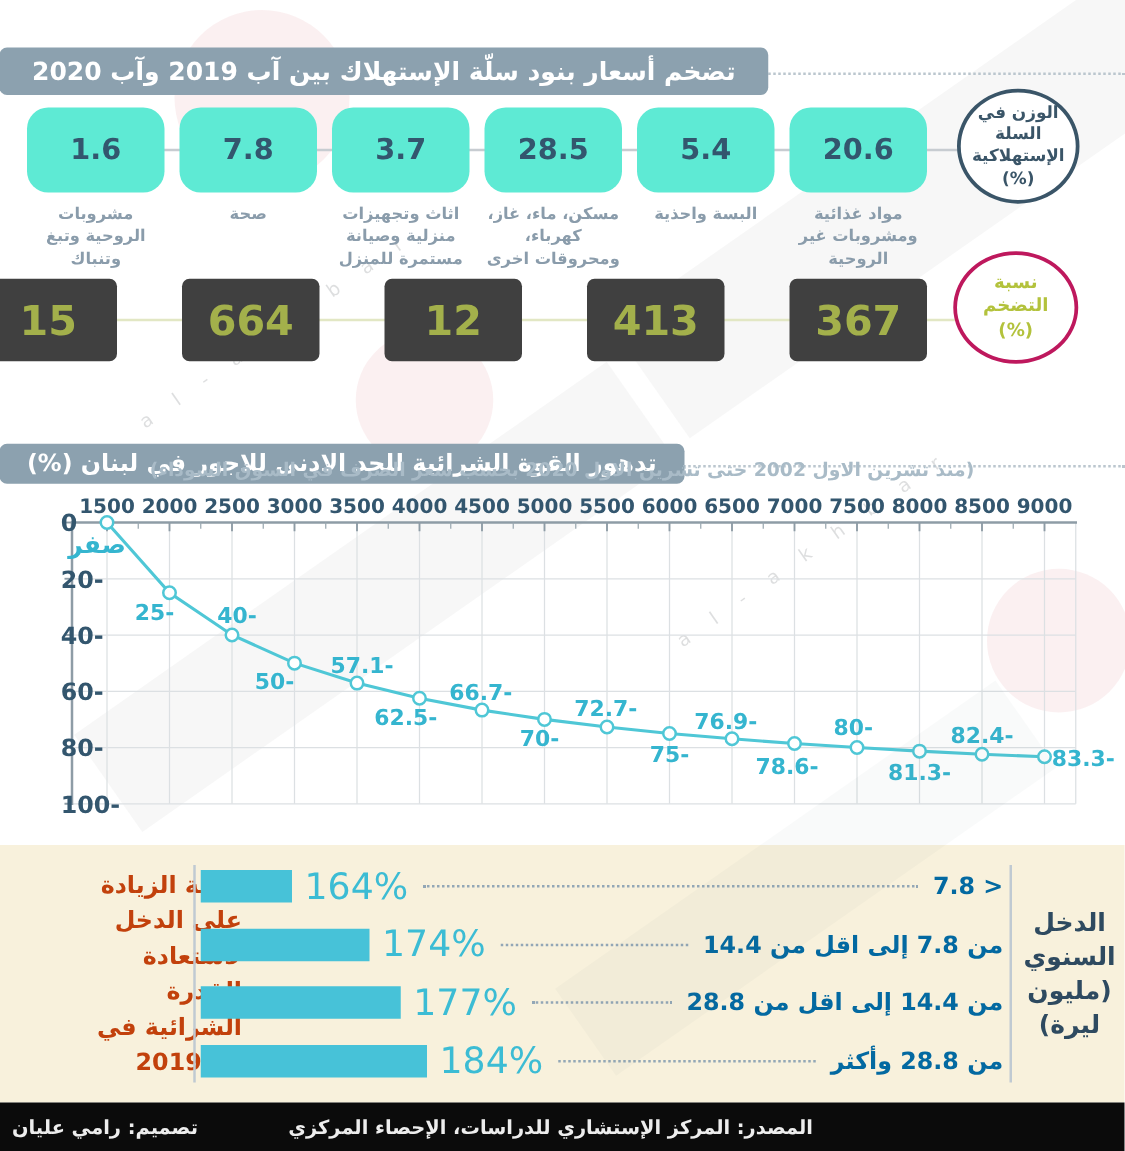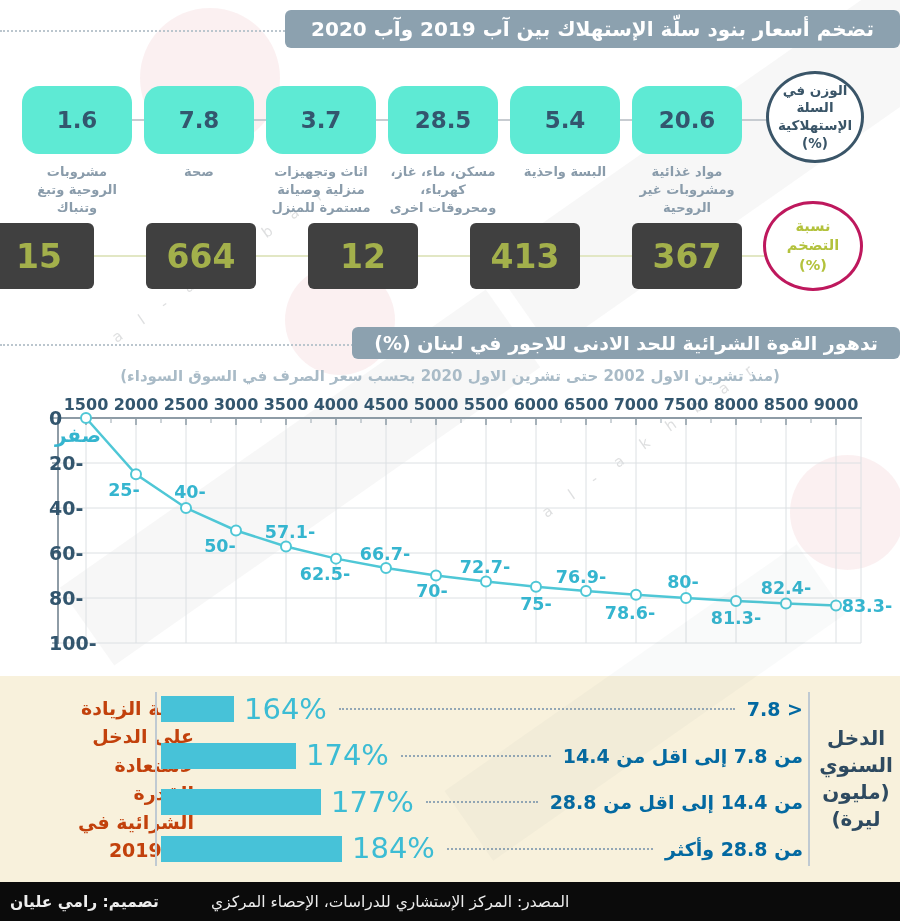--- a/index.html
+++ b/index.html
@@ -5,21 +5,21 @@
   html,body{margin:0;padding:0;background:#fff;}
   .page{position:relative;width:900px;height:921px;background:#ffffff;overflow:hidden;
         font-family:"DejaVu Sans",sans-serif;}
   
   .wm{position:absolute;pointer-events:none;z-index:0;}
   .wm-bar{background:#70757a;opacity:0.06;transform:rotate(-35deg);}
   .wm-circle{background:#d96b75;opacity:0.10;border-radius:50%;}
   .wm-text{color:#6a6f73;opacity:0.22;letter-spacing:9px;font-size:15px;transform:rotate(-35deg);white-space:nowrap;}
   .wm-over{z-index:3;}
   
-  .band{position:absolute;left:0;right:0;text-align:right;z-index:2;}
+  .band{position:absolute;left:0;right:0;text-align:left;z-index:2;margin-top:28px;}
   .band-1{top:10px;}
   .band-2{top:327px;}
   .band-dots{position:absolute;left:0;right:0;top:52%;border-top:2px dotted #bbc6ce;}
   .band-box{position:relative;display:inline-block;background:#8ca1af;color:#fff;border-radius:6px;
             padding:7px 26px;font-size:20px;font-weight:bold;z-index:1;}
   .band-2 .band-box{font-size:19px;padding:5px 22px;}
   .subtitle{position:absolute;top:367px;left:0;right:0;text-align:center;font-size:15px;
             font-weight:bold;color:#a9bbc7;z-index:2;}
   
   .hline{position:absolute;height:2px;z-index:1;}
@@ -55,22 +55,22 @@
   .bp-row{height:25%;display:flex;align-items:center;}
   .bp-bar{height:26px;background:#47c2d8;}
   .bp-pct{margin-left:10px;font-size:29px;font-weight:normal;color:#3cbcd4;direction:ltr;line-height:1;}
   .bp-dots{flex:1;margin:0 12px;border-top:2px dotted #93a7b6;height:0;}
   .bp-cat{font-size:19px;font-weight:bold;color:#0369a1;white-space:nowrap;text-align:right;}
   .bp-right-label{position:absolute;right:0;top:0;bottom:0;width:88px;display:flex;align-items:center;
                   justify-content:center;text-align:center;font-size:20px;font-weight:bold;
                   color:#2e4a60;line-height:1.35;}
   
   .footer{position:absolute;top:882px;left:0;right:0;height:39px;background:#0b0b0b;z-index:4;}
-  .footer-source{position:absolute;left:211px;top:50%;transform:translateY(-50%);
-                 color:#ededed;font-size:15.5px;font-weight:normal;}
+  .footer-source{position:absolute;left:231px;top:50%;transform:translateY(-50%);
+                 color:#ededed;font-size:15.5px;font-weight:bold;}
   .footer-credit{position:absolute;left:10px;top:50%;transform:translateY(-50%);
                  color:#ededed;font-size:15.5px;font-weight:bold;}
 </style>
 </head>
 <body>
 
 <div class="page" dir="rtl">
 
   <div class="wm wm-bar" style="left:40px;top:430px;width:520px;height:95px;"></div>
   <div class="wm wm-bar" style="left:470px;top:90px;width:560px;height:110px;"></div>

